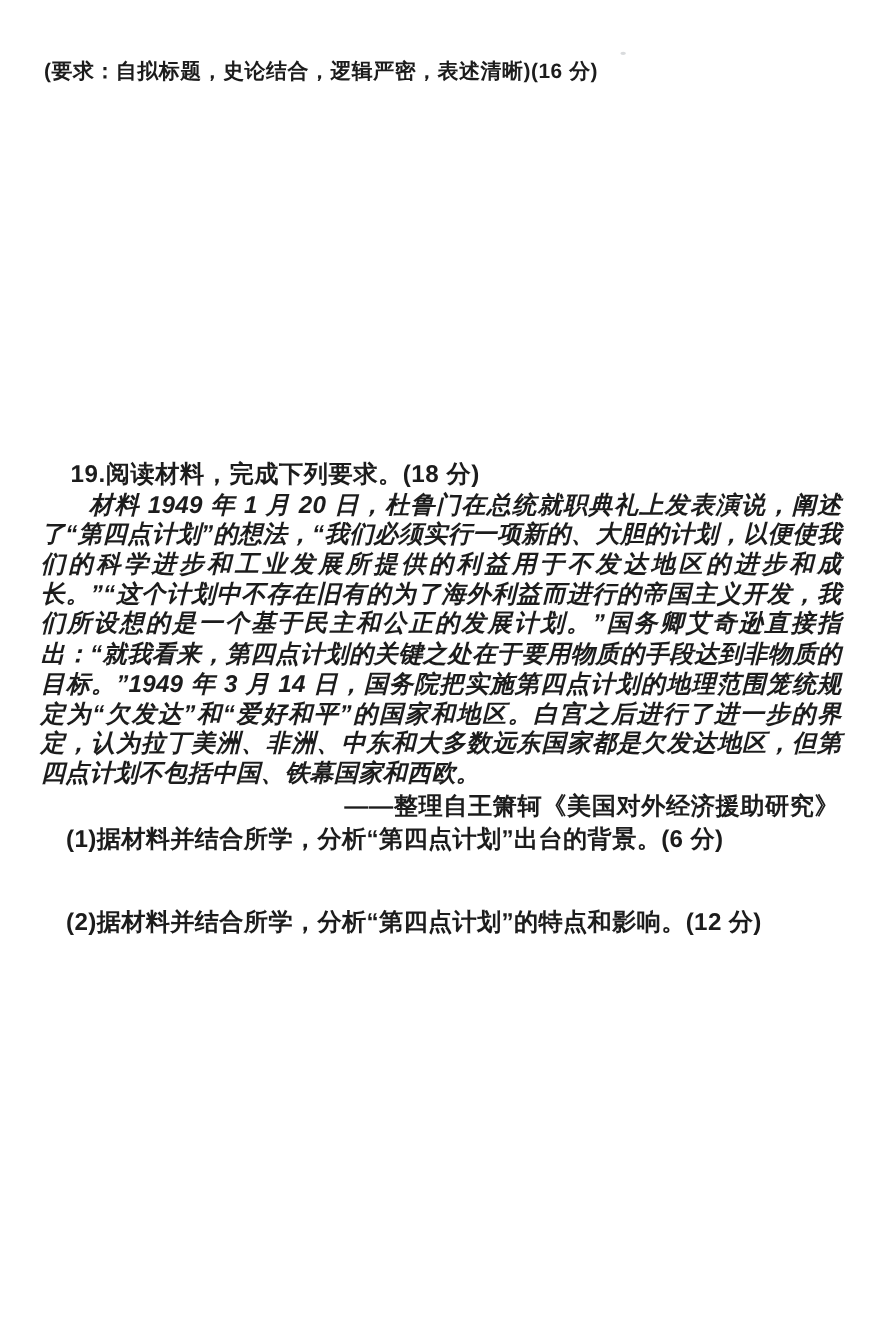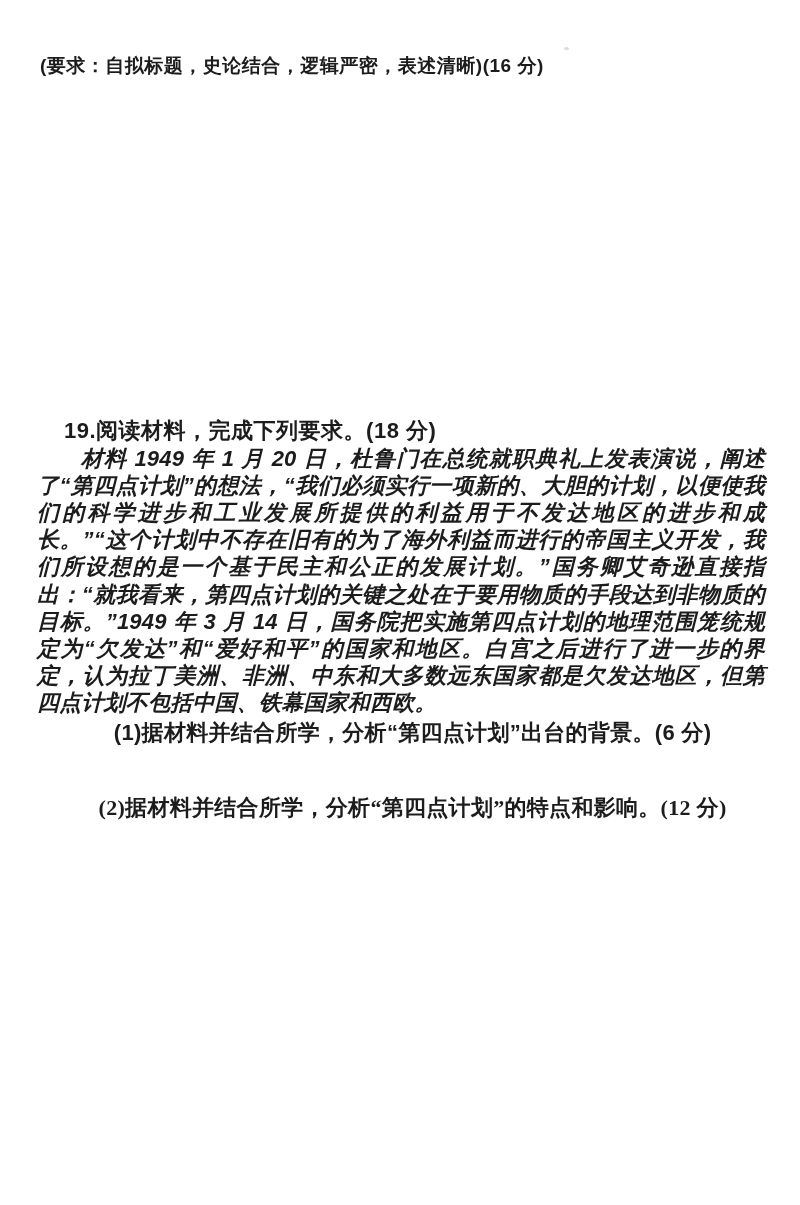--- a/index.html
+++ b/index.html
@@ -55,25 +55,23 @@
     margin: 3px 0 0 0;
     text-align: right;
     padding-right: 2px;
     letter-spacing: 0.5px;
   }
   .sub-question {
     margin: 3px 0 0 0;
     text-indent: 1.05em;
     letter-spacing: 0.3px;
     white-space: nowrap;
-    text-align: center;
   }
   .sub-question.second {
     margin-top: 48px;
-    font-family: Liberation Serif, serif;
   }
   .scan-artifact {
     position: absolute;
     top: 47px;
     left: 564px;
     width: 5px;
     height: 3px;
     background: #d9dbdd;
     border-radius: 50%;
   }
@@ -87,20 +85,21 @@
 
   <div class="scan-artifact"></div>
 
   <div class="content">
 
     <p class="q-heading">19.阅读材料，完成下列要求。(18 分)</p>
 
     <p class="material-para">材料 1949 年 1 月 20 日，杜鲁门在总统就职典礼上发表演说，阐述了“第四点计划”的想法，“我们必须实行一项新的、大胆的计划，以便使我们的科学进步和工业发展所提供的利益用于不发达地区的进步和成长。”“这个计划中不存在旧有的为了海外利益而进行的帝国主义开发，我们所设想的是一个基于民主和公正的发展计划。”国务卿艾奇逊直接指出：“就我看来，第四点计划的关键之处在于要用物质的手段达到非物质的目标。”1949 年 3 月 14 日，国务院把实施第四点计划的地理范围笼统规定为“欠发达”和“爱好和平”的国家和地区。白宫之后进行了进一步的界定，认为拉丁美洲、非洲、中东和大多数远东国家都是欠发达地区，但第四点计划不包括中国、铁幕国家和西欧。</p>
 
 
+    <p class="attribution">——整理自王箫轲《美国对外经济援助研究》</p>
 
     <p class="sub-question">(1)据材料并结合所学，分析“第四点计划”出台的背景。(6 分)</p>
 
     <p class="sub-question second">(2)据材料并结合所学，分析“第四点计划”的特点和影响。(12 分)</p>
 
   </div>
 
 </div>
 
 </body></html>

